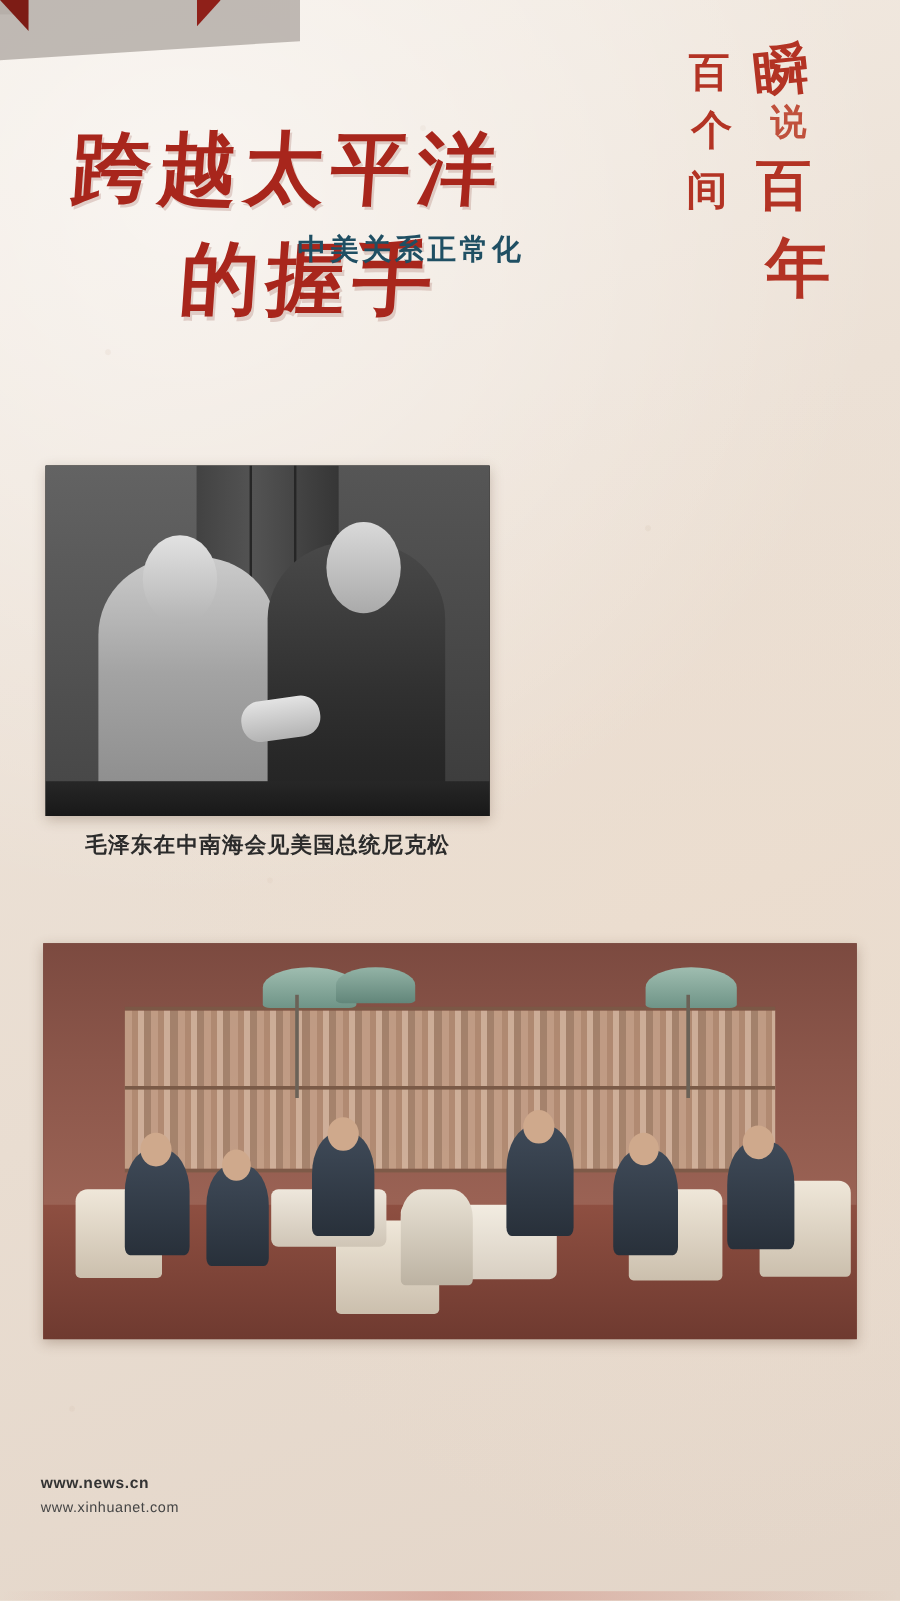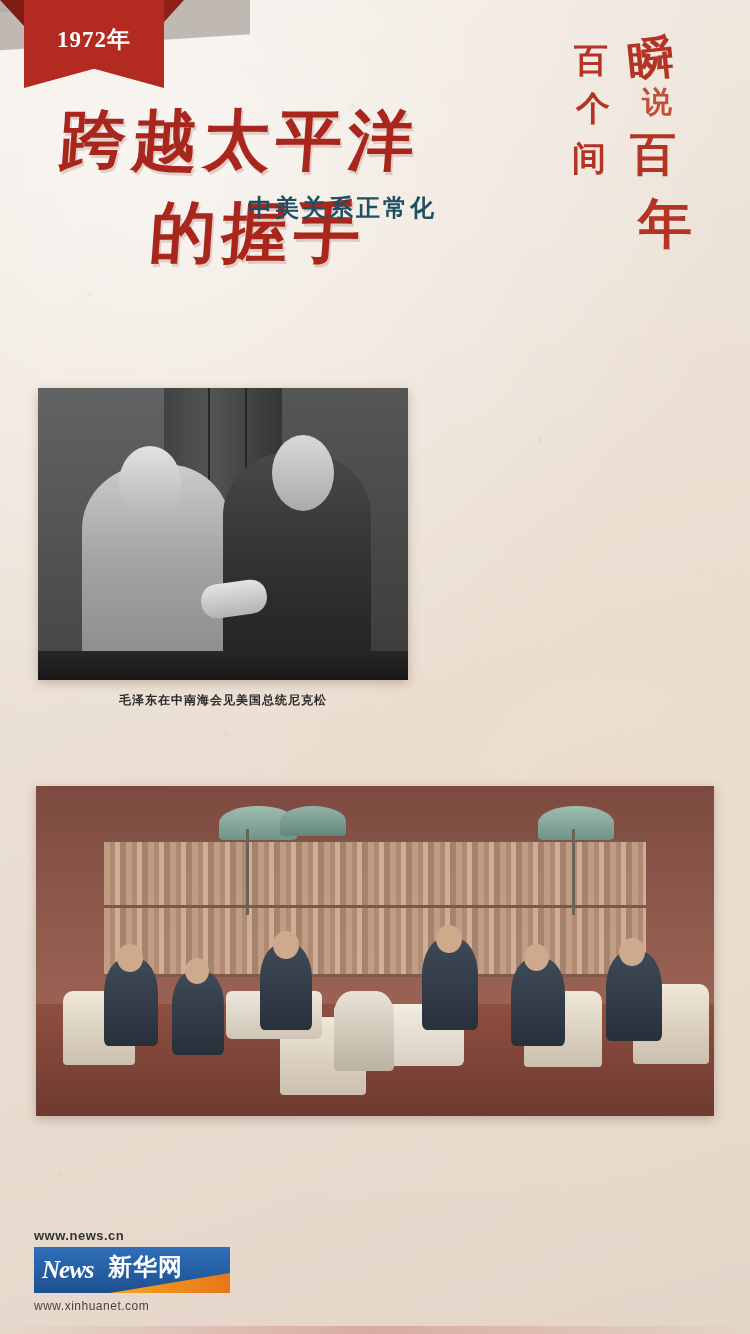--- a/index.html
+++ b/index.html
@@ -121,21 +121,21 @@
     background:linear-gradient(180deg,#4c4845 0%,#332f2c 55%,#232120 100%);
     border-radius:46% 46% 6% 6%/28% 28% 4% 4%;}
   .p1-headR{position:absolute;right:20%;top:16%;width:62px;height:76px;border-radius:50%;
     background:linear-gradient(180deg,#ded8d0,#b0a9a1);}
   .p1-hands{position:absolute;left:44%;bottom:22%;width:66px;height:34px;border-radius:16px;
     background:linear-gradient(180deg,#e8e2d9,#b9b2a9);transform:rotate(-8deg);}
   .p1-floor{position:absolute;left:0;bottom:0;width:100%;height:10%;
     background:linear-gradient(180deg,#2a2724,#1a1817);}
   .caption1{
     position:absolute;left:38px;top:692px;width:370px;text-align:center;
-    font-size:12px;font-weight:bold;color:#2b2b2b;letter-spacing:1px;
+    font-size:18px;font-weight:bold;color:#2b2b2b;letter-spacing:1px;
   }
 
   
   .bodytext{
     position:absolute;left:458px;top:378px;width:262px;
     font-size:21.5px;line-height:33px;color:#1b1b1b;font-weight:bold;
     font-family:"DejaVu Serif", serif;
     text-align:justify;
   }
 
@@ -200,23 +200,20 @@
 </style>
 </head>
 <body>
 
 <div class="poster">
   <div class="paper-texture"></div>
 
   <div class="top-bar"></div>
   <div class="grey-flag"></div>
 
-  <div class="ribbon">
-    <div class="ribbon-year">1972年</div>
-  </div>
   <div class="ribbon-shadow"></div>
   <div class="ribbon-shadow-r"></div>
 
   <div class="title-block">
     <div class="cal-title cal-line1">跨越太平洋</div>
     <div class="cal-title cal-line2">的握手</div>
   </div>
   <div class="subtitle">中美关系正常化</div>
 
   <div class="brand-vertical">
@@ -277,22 +274,17 @@
       <div class="p2-person" style="left:70%;top:52%;width:54px;height:88px;"></div>
       <div class="p2-head" style="left:72%;top:48%;width:25px;height:27px;"></div>
       <div class="p2-person" style="left:84%;top:50%;width:56px;height:90px;"></div>
       <div class="p2-head" style="left:86%;top:46%;width:26px;height:28px;"></div>
       <div class="p2-person" style="left:44%;top:62%;width:60px;height:80px;background:linear-gradient(180deg,#e9e2d5,#bcb2a2);border-radius:30% 30% 6% 6%;"></div>
     </div>
   </div>
 
   <div class="footer">
     <div class="f-url-top">www.news.cn</div>
-    <div class="logo-box">
-      <span class="logo-news">News</span>
-      <span class="logo-cn">新华网</span>
-      <span class="logo-swoosh"></span>
-    </div>
     <div class="f-url-bot">www.xinhuanet.com</div>
   </div>
 
   <div class="bottom-band"></div>
 </div>
 
 </body></html>

